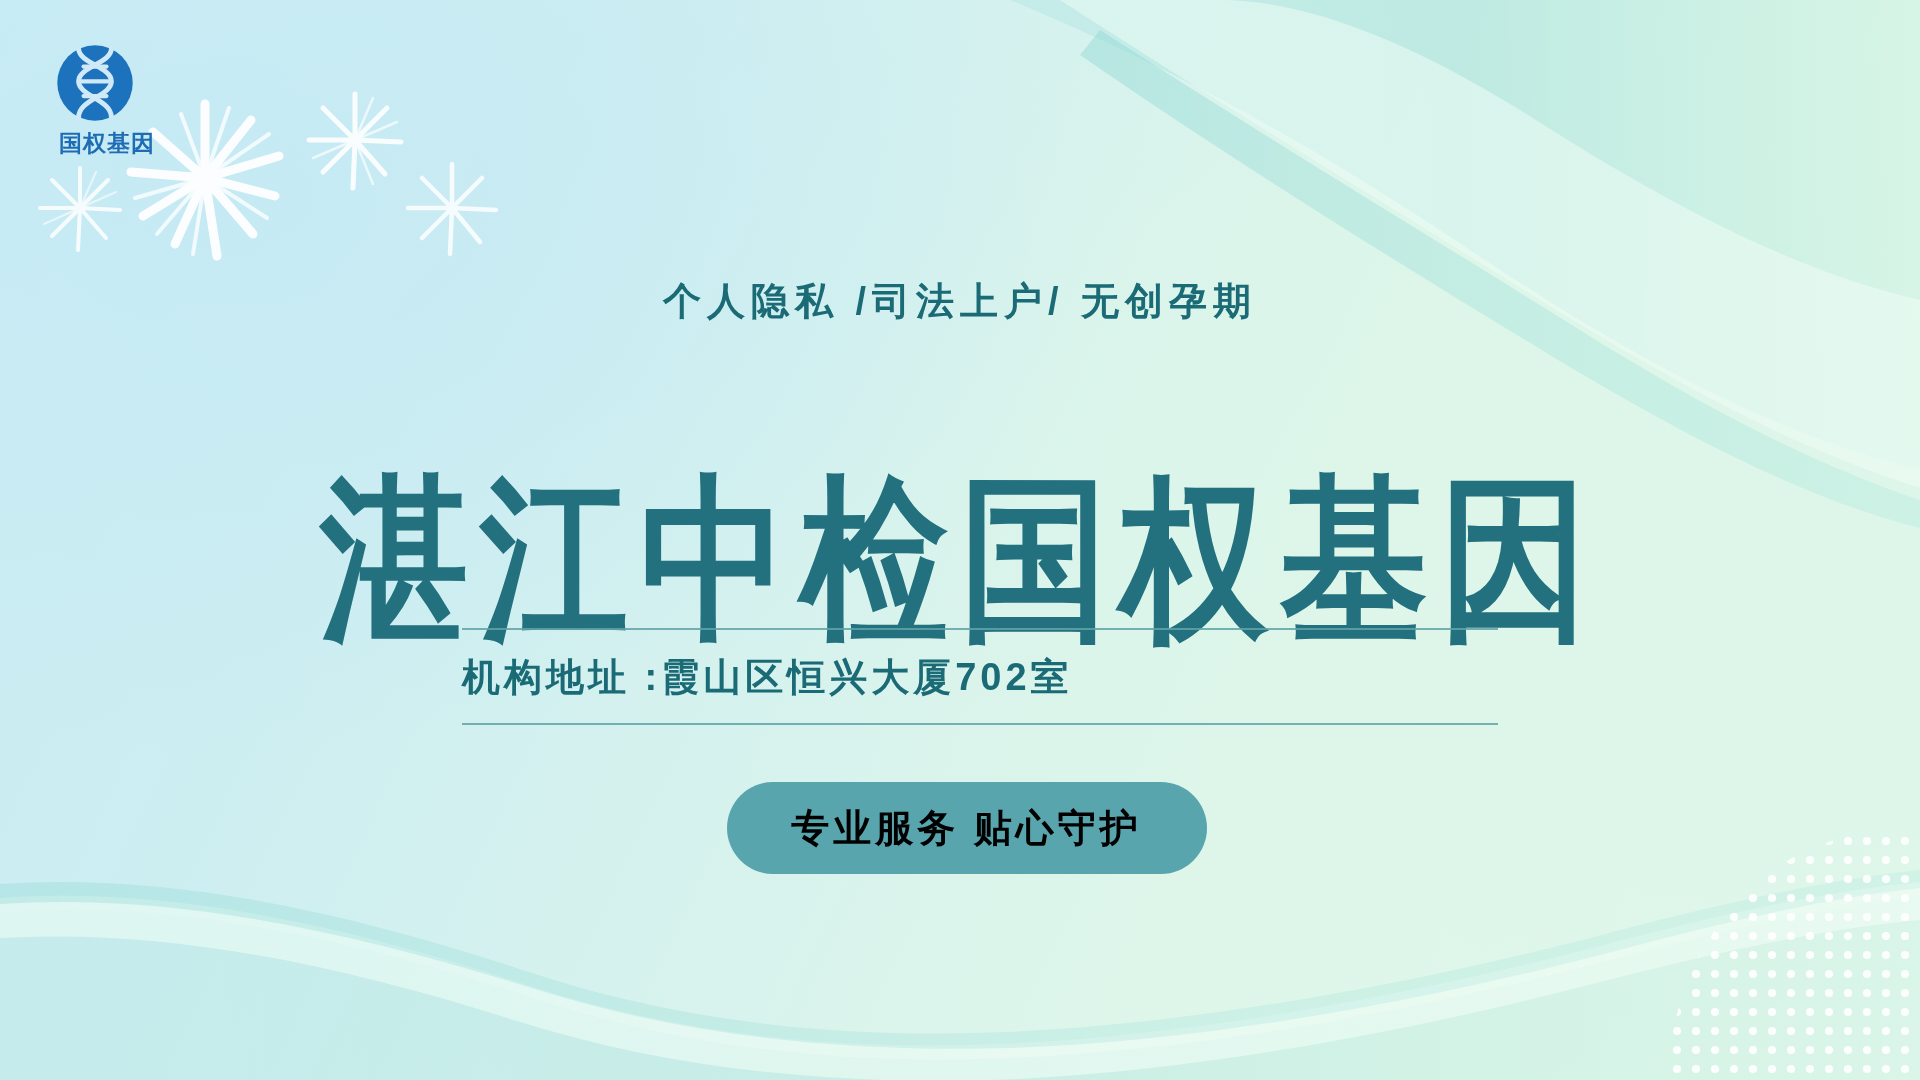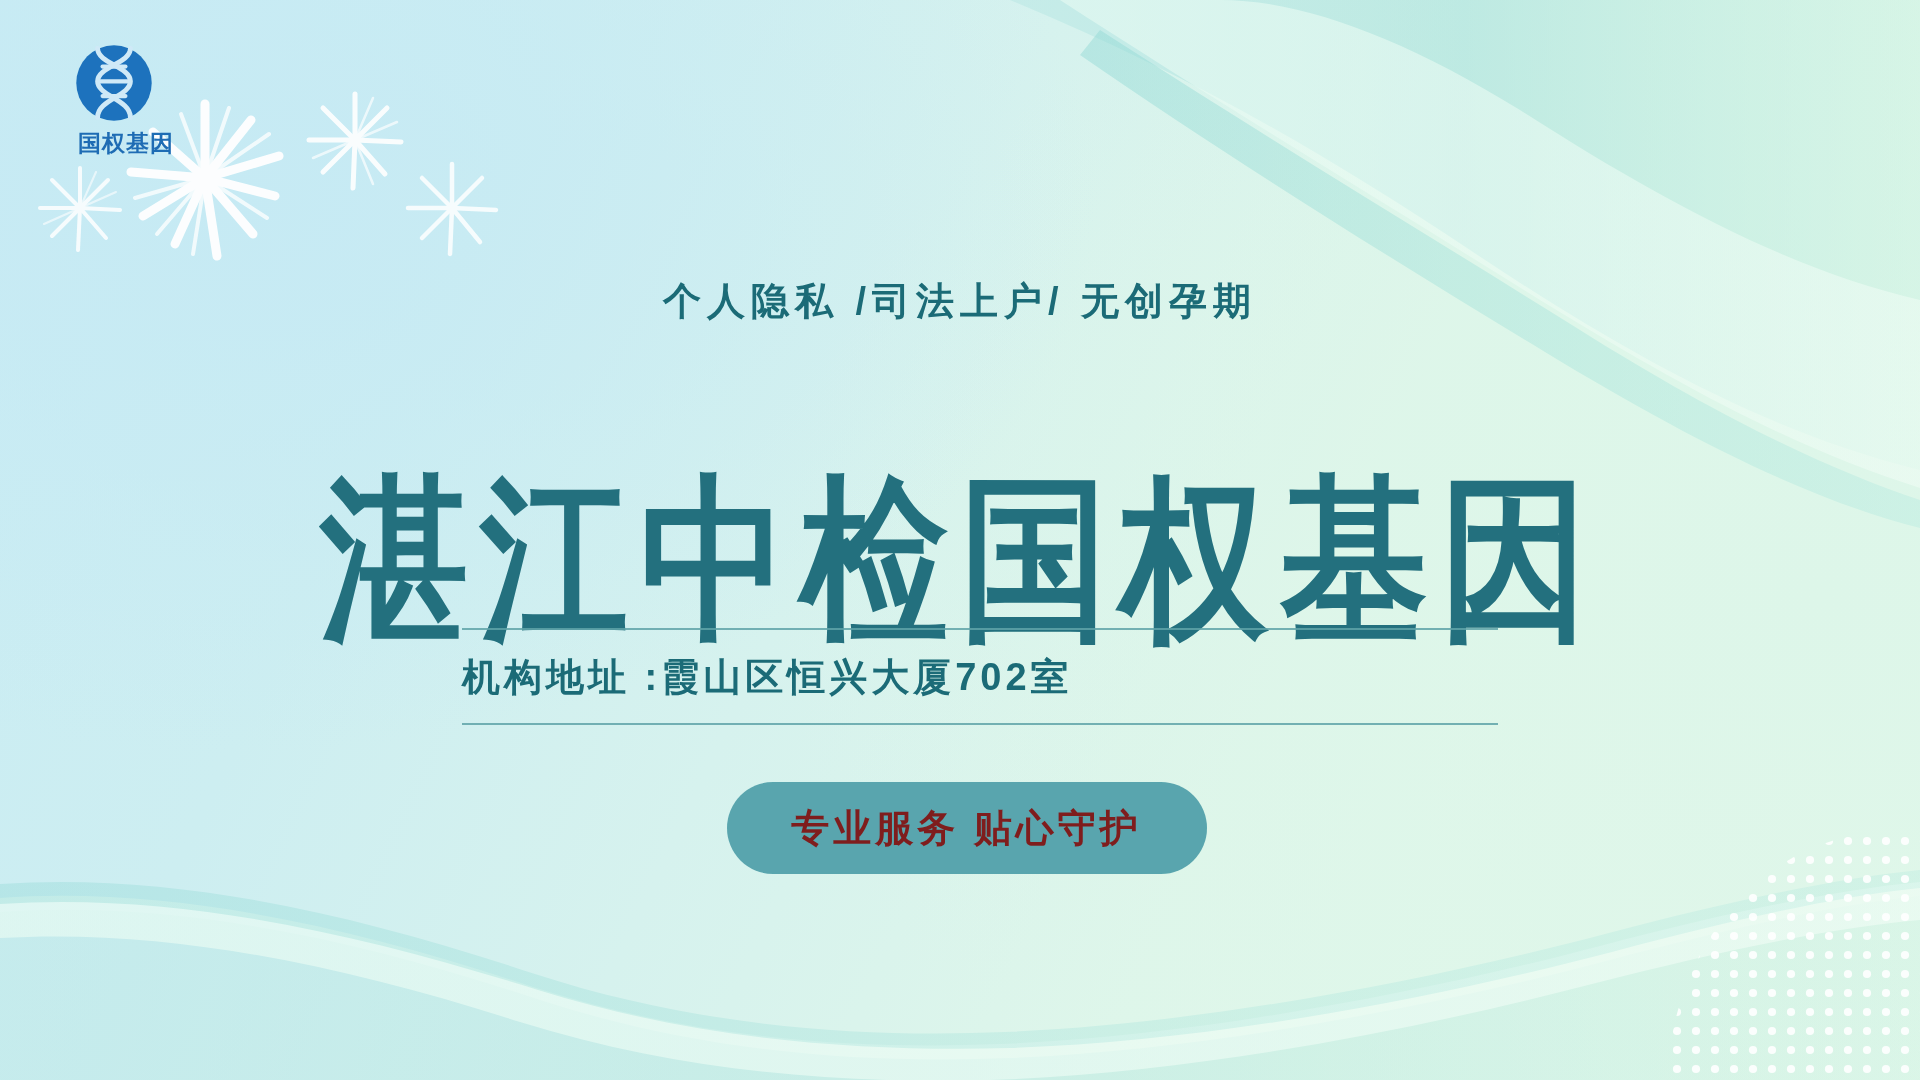--- a/index.html
+++ b/index.html
@@ -28,21 +28,21 @@
     position: absolute;
     inset: 0;
     width: 1920px;
     height: 1080px;
     pointer-events: none;
   }
 
   
   #logo {
     position: absolute;
-    left: 51px;
+    left: 32px;
     top: 42px;
     width: 150px;
     height: 120px;
     font-family: Liberation Mono, monospace;
   }
   #logo .mark {
     position: absolute;
     left: 22px;
     top: 0;
     width: 82px;
@@ -129,21 +129,21 @@
     width: 480px;
     height: 92px;
     border-radius: 46px;
     background: #59a5ae;
     display: flex;
     align-items: center;
     justify-content: center;
     font-size: 38px;
     font-weight: bold;
     letter-spacing: 4px;
-    color: #7f1d1d;
+    color: #000000;
     white-space: nowrap;
     box-sizing: border-box;
   }
 </style>
 </head>
 <body>
 
 <div id="banner">
 
   <svg class="bg-layer" viewBox="0 0 1920 1080" preserveAspectRatio="none">

